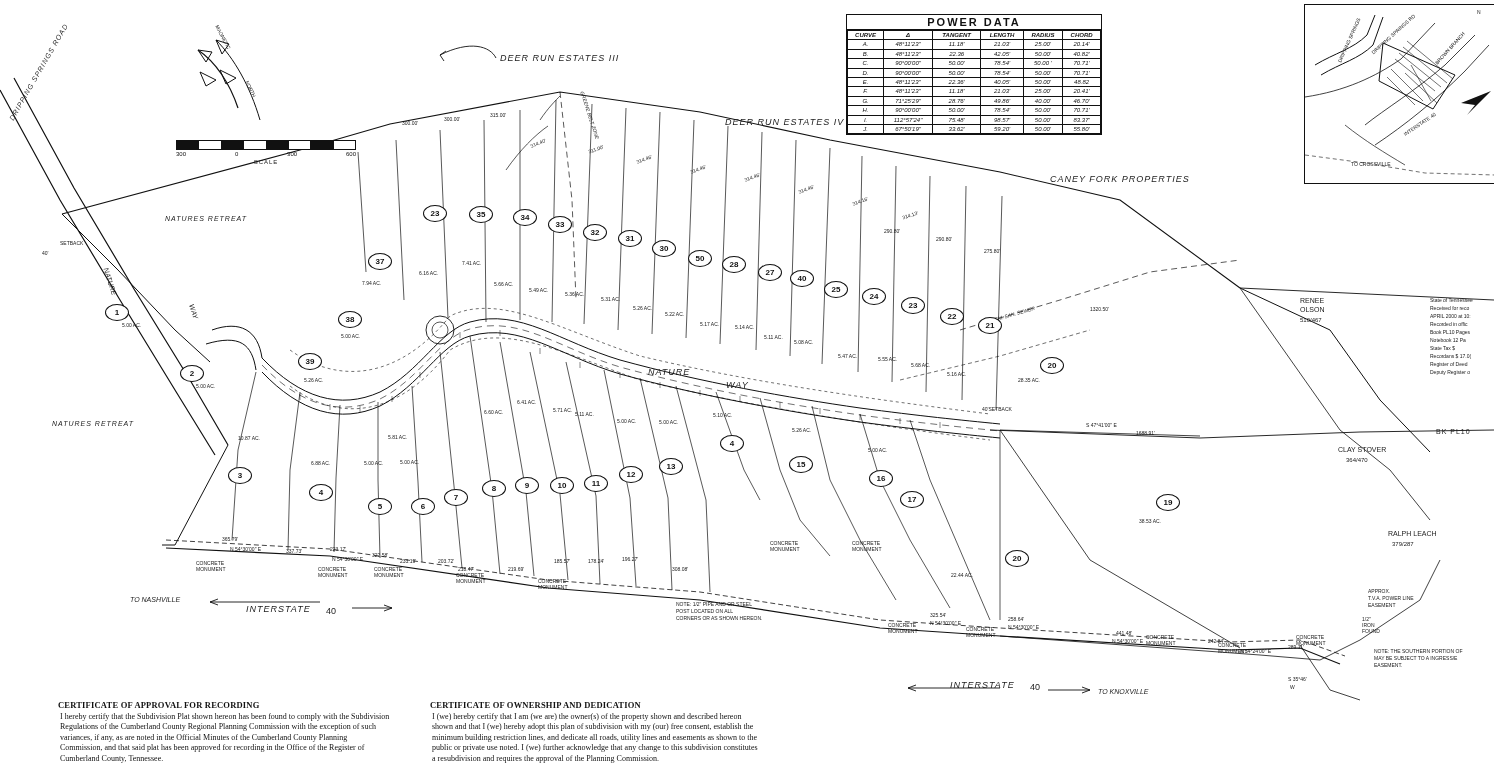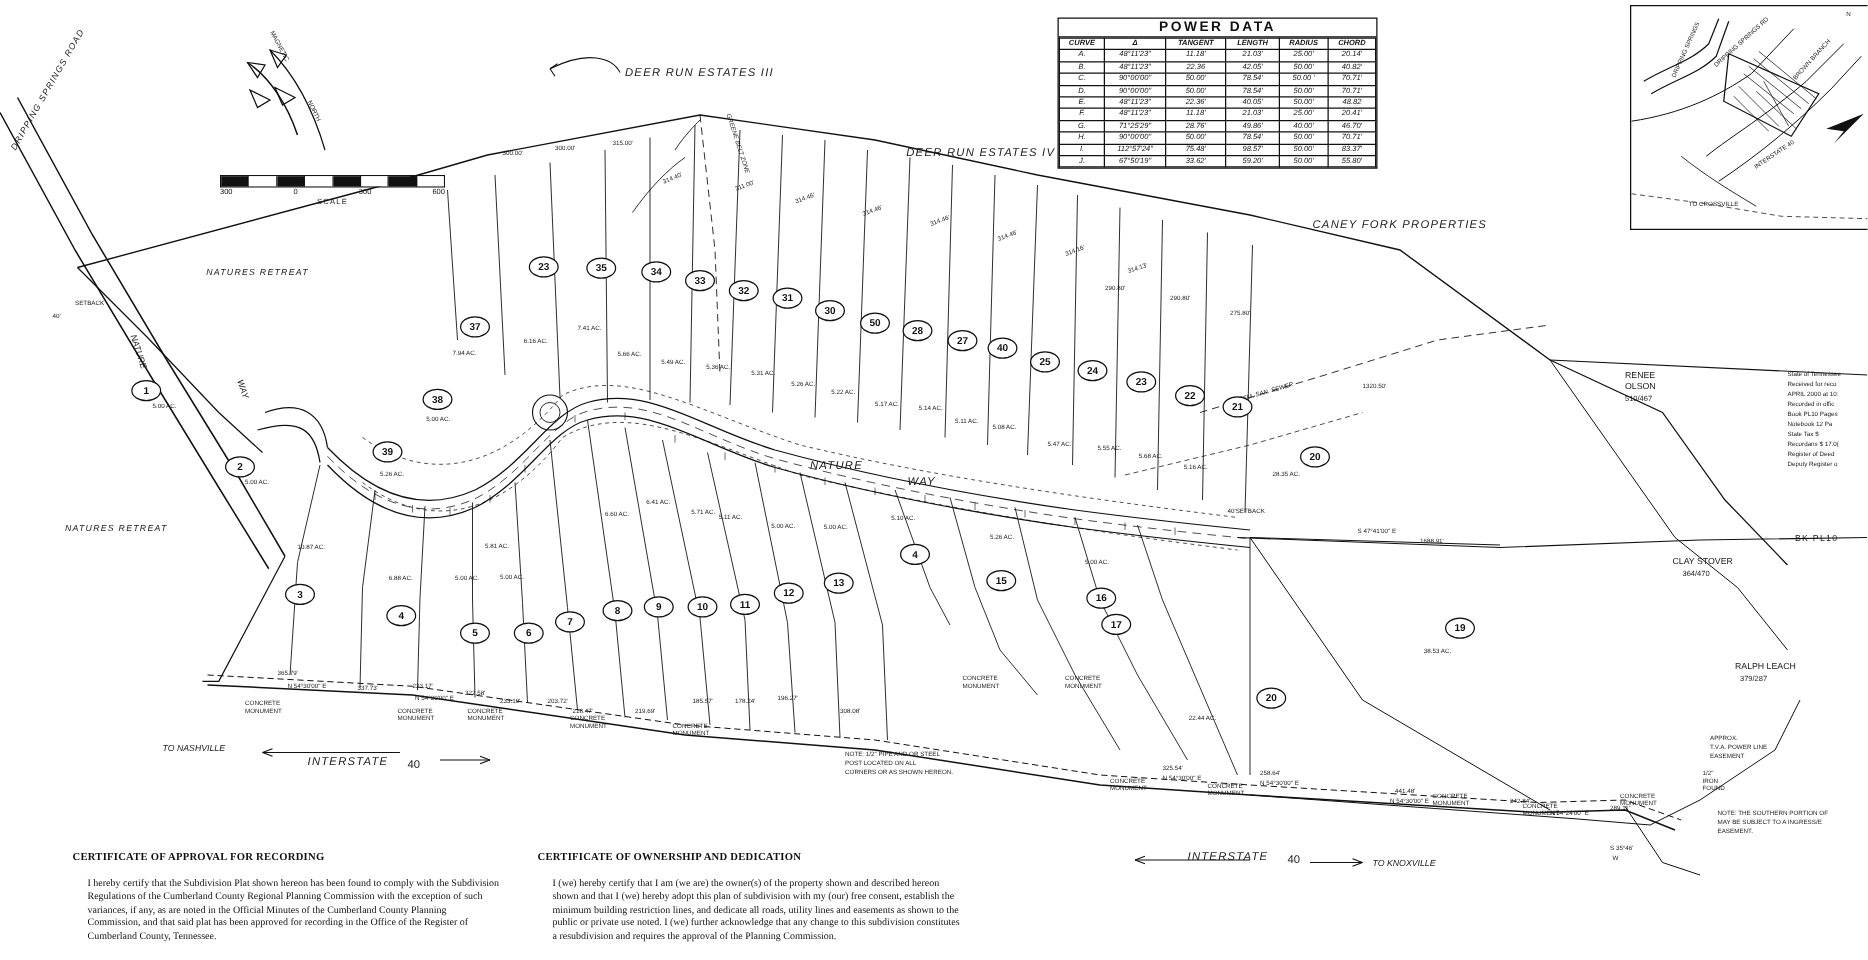--- a/index.html
+++ b/index.html
@@ -61,21 +61,21 @@
   .sb-row{display:flex;height:8px;border:1px solid #111;}
   .sb-row div{flex:1;border-right:1px solid #111;}
   .sb-row div:last-child{border-right:none;}
   .sb-b{background:#111;}
   .sb-w{background:#fff;}
   .sb-labels{display:flex;justify-content:space-between;font-family:"Liberation Sans",sans-serif;font-size:6px;margin-top:1px;}
 
   
   .cert{position:absolute;bottom:2px;font-family:"Liberation Serif",serif;}
   .cert h4{margin:0 0 2px 0;font-size:8.5px;font-weight:bold;letter-spacing:.2px;}
-  .cert p{margin:12px;font-size:8px;line-height:10.4px;width:330px;}
+  .cert p{margin:2px;font-size:8px;line-height:10.4px;width:330px;}
 
   svg{display:block;}
   .ln{stroke:#111;fill:none;}
 </style>
 </head>
 <body>
 
 <div id="plat">
 
   <svg class="abs" style="left:0;top:0;" width="1494" height="768">
@@ -520,21 +520,21 @@
       <div class="lot" style="left: 619px; top: 466px;">12</div>
       <span class="abs txt tiny" style="left: 575px; top: 411px;">5.11 AC.</span>
       <div class="lot" style="left: 659px; top: 458px;">13</div>
       <span class="abs txt tiny" style="left: 617px; top: 418px;">5.00 AC.</span>
       <div class="lot" style="left: 720px; top: 435px;">4</div>
       <span class="abs txt tiny" style="left: 659px; top: 419px;">5.00 AC.</span>
       <div class="lot" style="left: 789px; top: 456px;">15</div>
       <span class="abs txt tiny" style="left: 713px; top: 412px;">5.10 AC.</span>
       <div class="lot" style="left: 869px; top: 470px;">16</div>
       <span class="abs txt tiny" style="left: 792px; top: 427px;">5.26 AC.</span>
-      <div class="lot" style="left: 881px; top: 491px;">17</div>
+      <div class="lot" style="left: 900px; top: 491px;">17</div>
       <span class="abs txt tiny" style="left: 868px; top: 447px;">5.00 AC.</span>
       <div class="lot" style="left: 1005px; top: 550px;">20</div>
       <span class="abs txt tiny" style="left: 951px; top: 572px;">22.44 AC.</span>
       <div class="lot" style="left: 1156px; top: 494px;">19</div>
       <span class="abs txt tiny" style="left: 1139px; top: 518px;">38.53 AC.</span>
       <div class="lot" style="left: 1040px; top: 357px;">20</div>
       <span class="abs txt tiny" style="left: 1018px; top: 377px;">28.35 AC.</span>
       <div class="lot" style="left: 978px; top: 317px;">21</div>
       <span class="abs txt tiny" style="left: 947px; top: 371px;">5.16 AC.</span>
       <div class="lot" style="left: 940px; top: 308px; text-align: center;">22</div>

